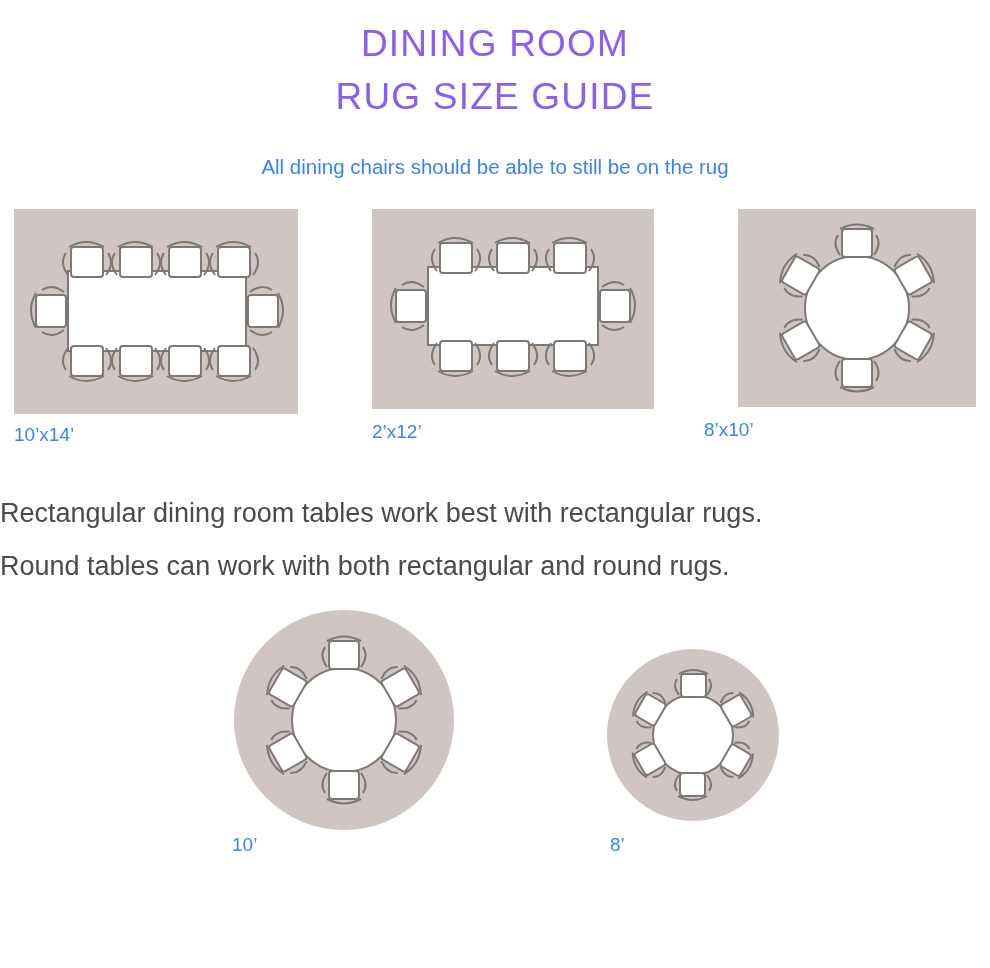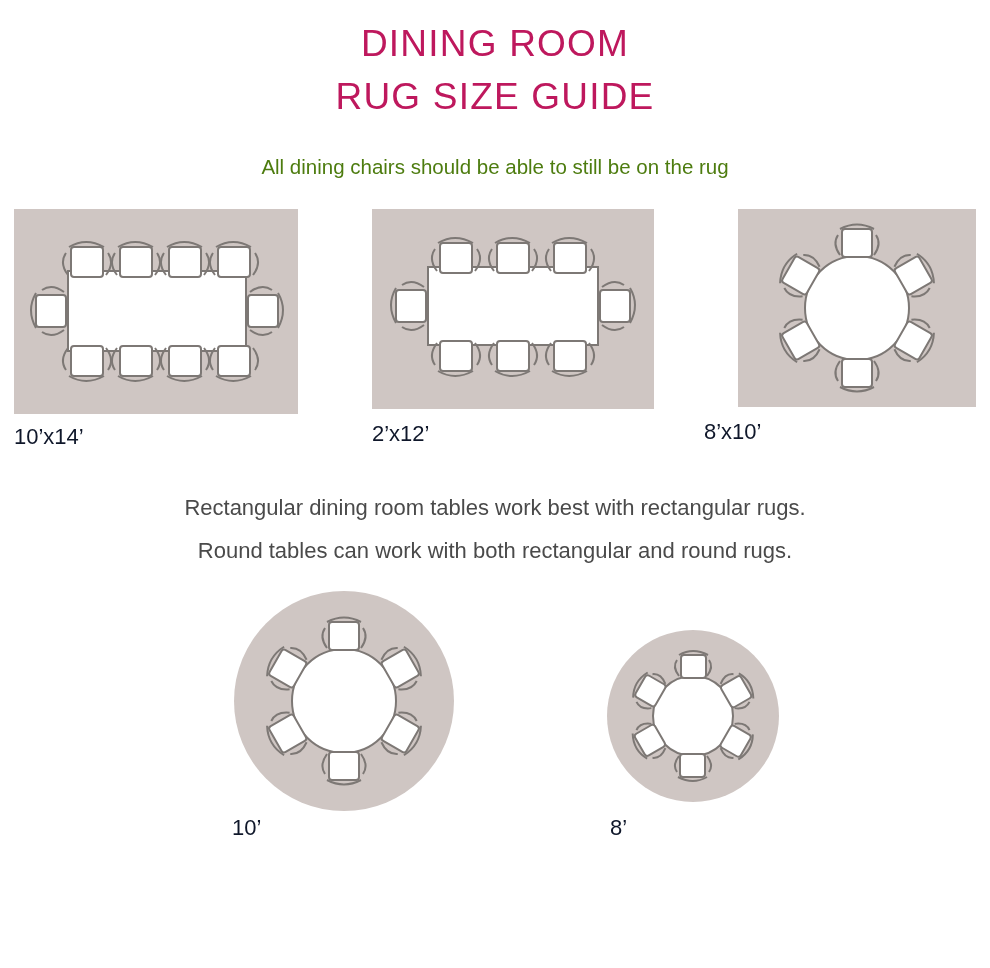--- a/index.html
+++ b/index.html
@@ -18,52 +18,51 @@
   .page {
     width: 990px;
     height: 968px;
     position: relative;
   }
   .title {
     text-align: center;
     font-size: 37px;
     letter-spacing: 1.2px;
     line-height: 1.42;
-    color: #be185d;
+    color: #8b5cf6;
     padding-top: 18px;
     font-weight: 400;
   }
   .title .line {
     display: block;
   }
   .intro {
     text-align: center;
     font-size: 20.5px;
     line-height: 1.95;
-    color: #4d7c0f;
+    color: #3b82f6;
     margin-top: 24px;
     padding: 0 120px;
     font-weight: 400;
   }
   .intro .line { display: block; }
 
   .row-rect {
     position: relative;
     margin-top: 22px;
     height: 250px;
   }
   .caption {
     position: absolute;
-    font-size: 22px;
-    color: #0f172a;
+    font-size: 19px;
+    color: #3b82f6;
   }
 
   .mid-text {
-    text-align: center;
-    font-size: 22px;
+    font-size: 27px;
     line-height: 1.95;
     color: #4a4a4a;
     margin-top: 28px;
   }
   .mid-text .line { display: block; }
 
   .row-round {
     position: relative;
     margin-top: 16px;
     height: 260px;

